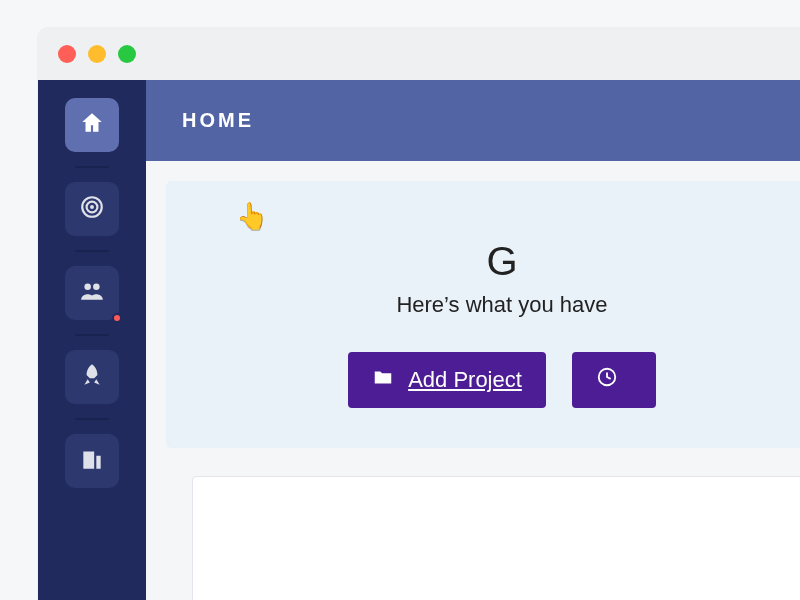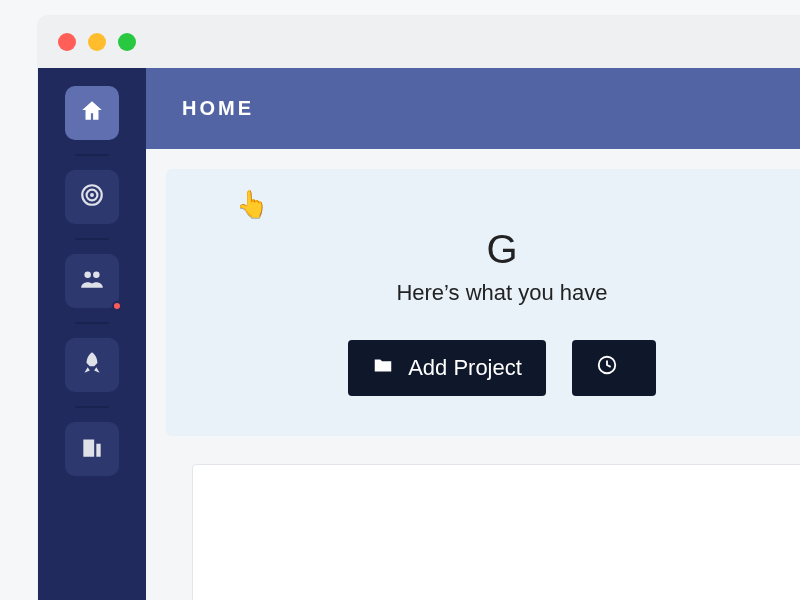--- a/index.html
+++ b/index.html
@@ -1,19 +1,19 @@
 <!DOCTYPE html>
 <html><head>
 <meta charset="utf-8">
 <style>
   * { box-sizing: border-box; margin: 0; padding: 0; }
   html, body { width: 800px; height: 600px; overflow: hidden; font-family: -apple-system, "Helvetica Neue", Arial, sans-serif; background: #f6f7f8; }
 
   .outer {
-    padding: 16px 0 0 38px;
+    padding: 28px 0 0 38px;
     width: 800px; height: 600px;
   }
 
   .window {
     width: 820px;   
     height: 640px;
     background: #eef0f2;
     border-radius: 10px;
     box-shadow: 0 0 0 1px rgba(0,0,0,0.03);
     overflow: hidden;
@@ -114,31 +114,32 @@
     font-size: 22px;
     color: #222;
   }
   .hero-actions {
     margin-top: 34px;
     display: flex;
     gap: 26px;
     justify-content: center;
   }
   .btn {
-    background: #0f172a;
+    background: #4c1d95;
     color: #fff;
     border: none;
     border-radius: 4px;
     padding: 14px 24px;
     font-size: 22px;
     display: inline-flex;
     align-items: center;
     gap: 14px;
     cursor: pointer;
     white-space: nowrap;
+    text-decoration: underline;
   }
   .btn svg { width: 22px; height: 22px; fill: #fff; }
 
   .card {
     margin: 28px 20px 0 46px;
     background: #fff;
     border: 1px solid #e2e5e9;
     border-radius: 4px;
     height: 200px;
   }

